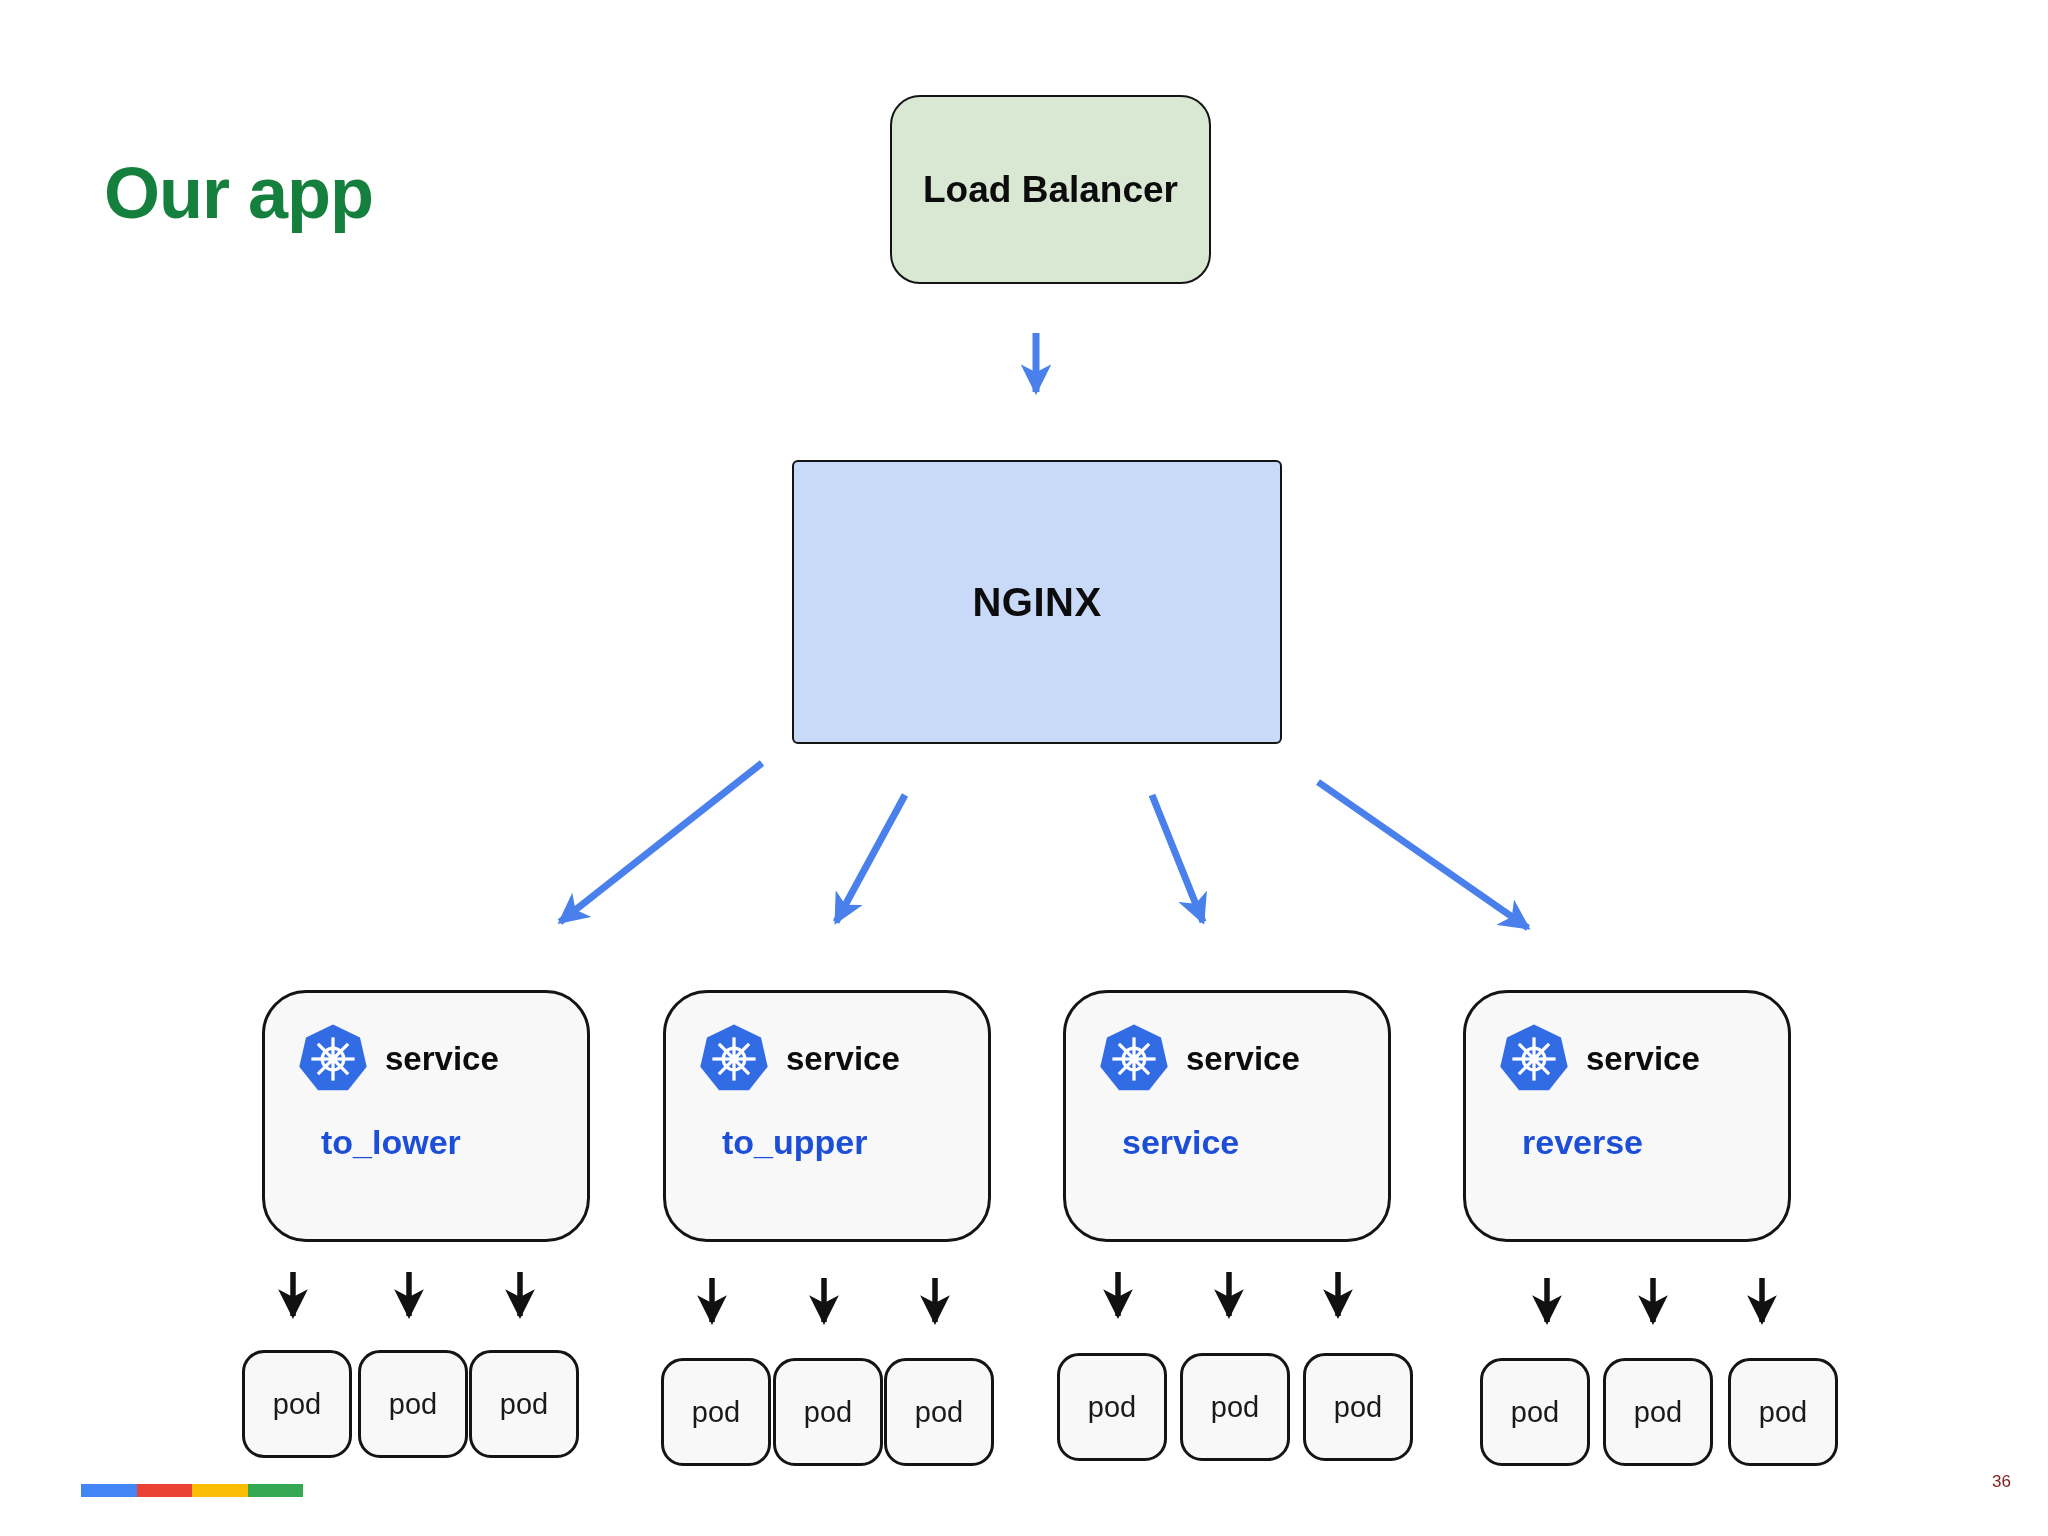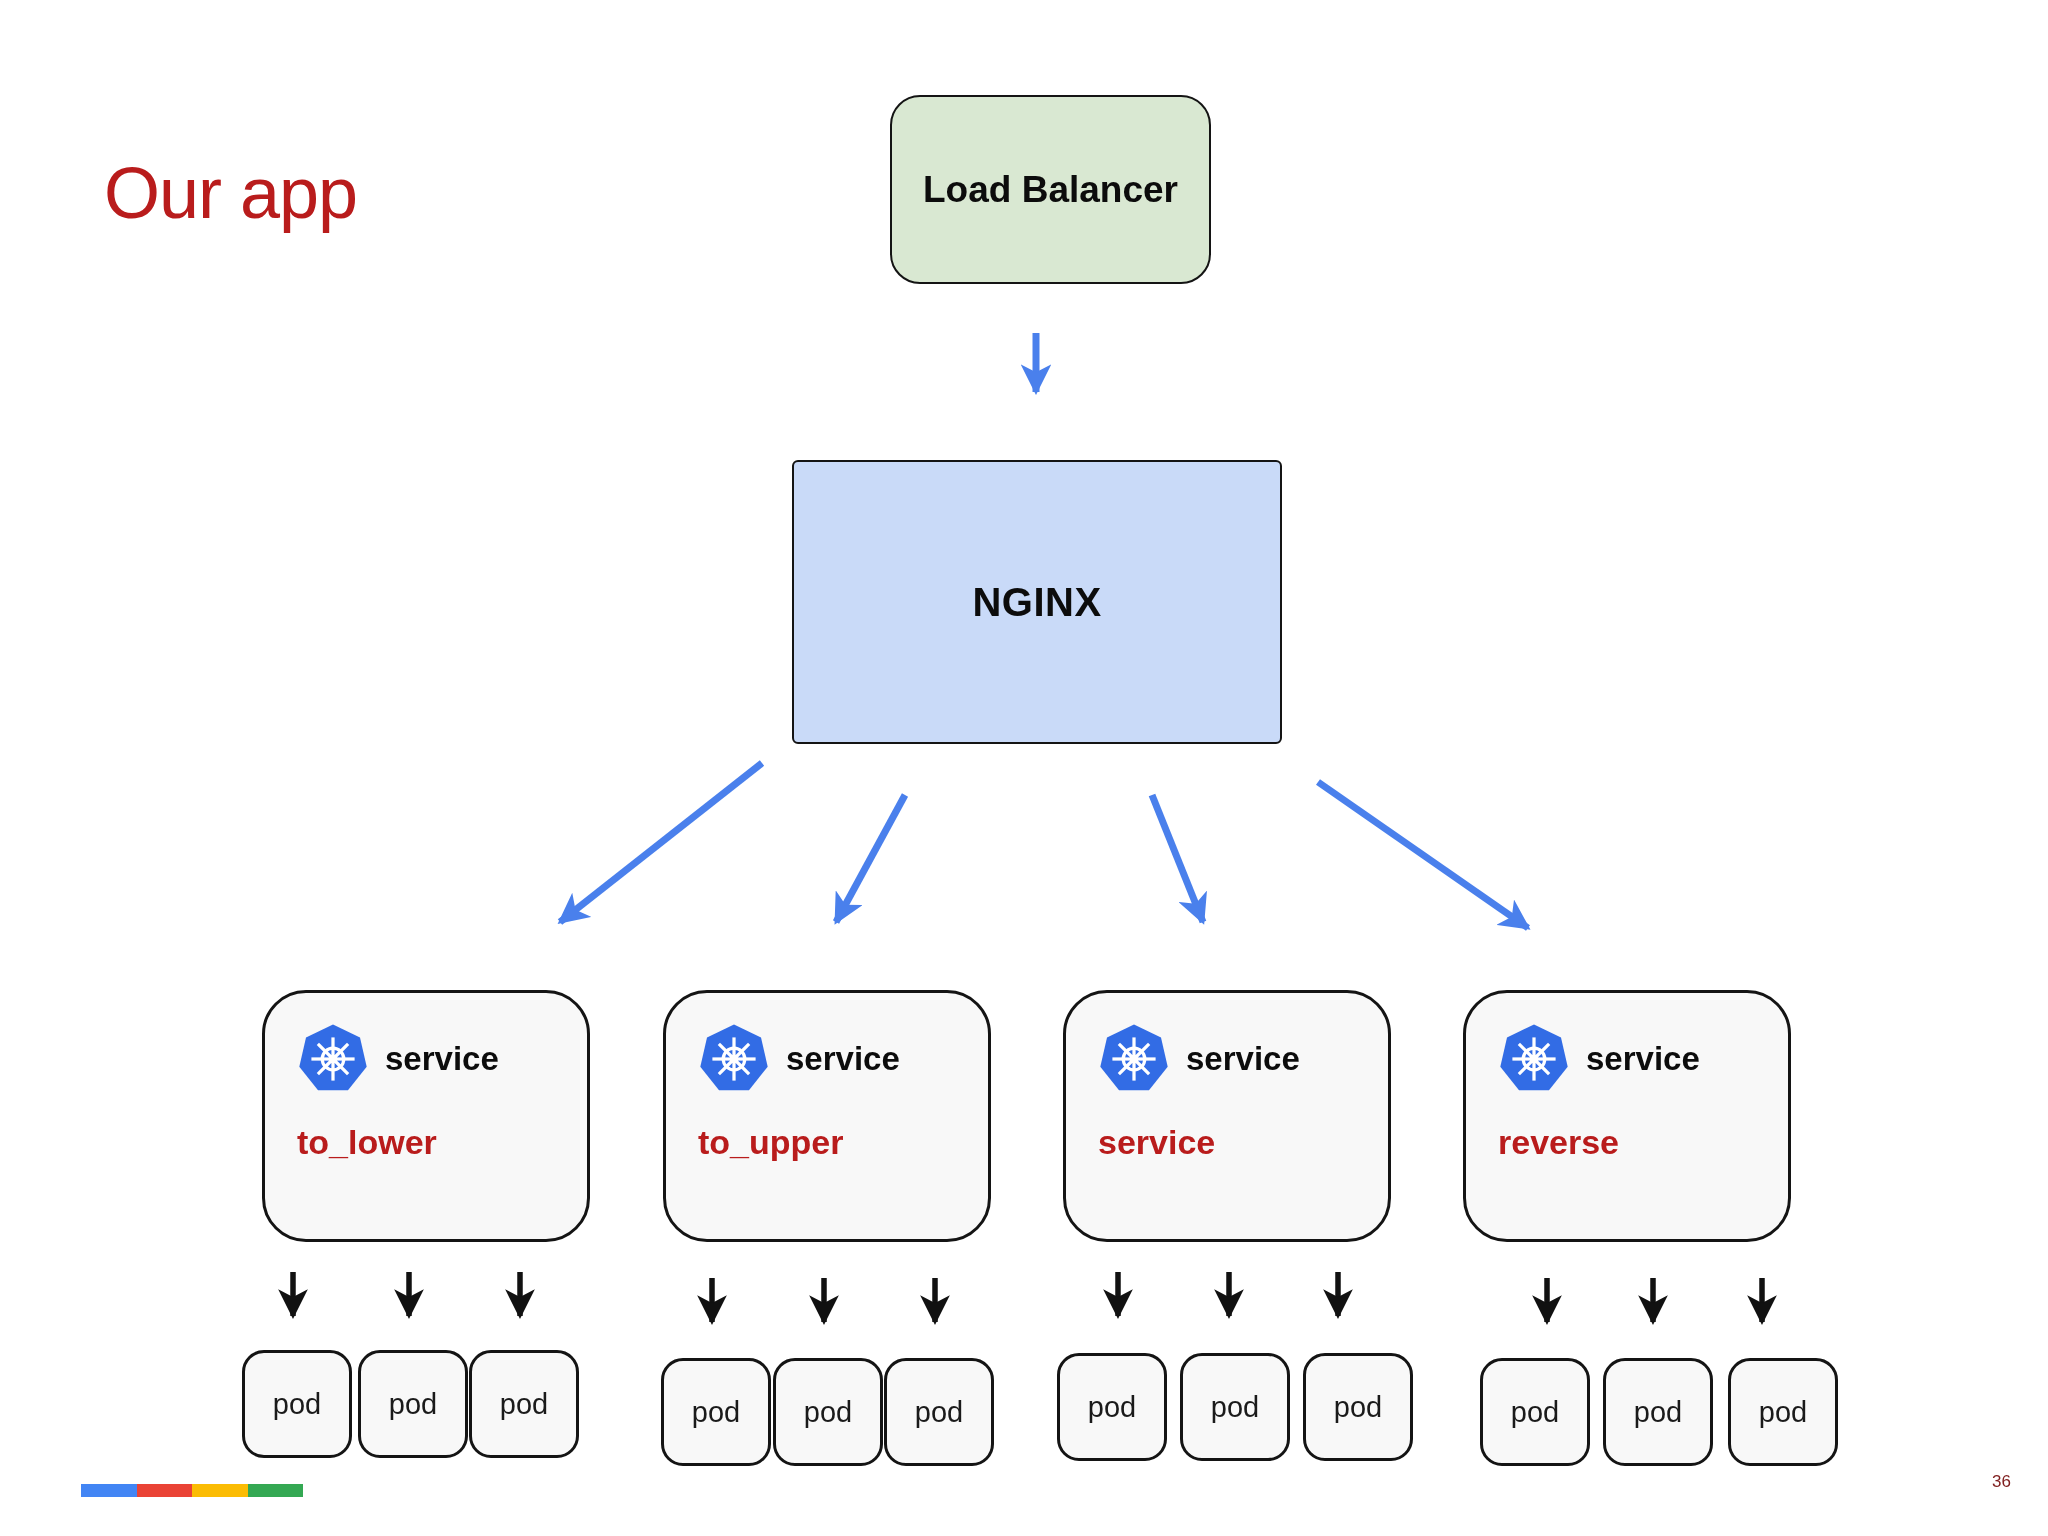--- a/index.html
+++ b/index.html
@@ -6,42 +6,42 @@
   body{
     width:2048px;height:1536px;position:relative;background:#ffffff;
     font-family:"Liberation Sans","DejaVu Sans",sans-serif;
     overflow:hidden;
   }
   .abs{position:absolute;}
 
   
   #slide-title{
     left:104px;top:152px;
-    font-size:72px;font-weight:400;color:#b91c1c;letter-spacing:-1px;
+    font-size:72px;font-weight:700;color:#15803d;letter-spacing:-1px;
   }
 
   
   .node{
     box-sizing:border-box;border:2.5px solid #141414;
     display:flex;align-items:center;justify-content:center;
     color:#0c0c0c;font-weight:700;
   }
   #lb-box{left:878px;top:95px;width:321px;height:189px;border-radius:30px;font-size:37px;margin-left:12px;}
   #nginx-box{left:792px;top:460px;width:490px;height:284px;border-radius:6px;font-size:40px;letter-spacing:0.5px;}
 
   
   .service-box{
     box-sizing:border-box;width:328px;height:252px;top:990px;
     background:#f8f8f8;border:3px solid #141414;border-radius:44px;
     padding:30px 0 0 32px;
   }
   .service-header{display:flex;align-items:center;gap:16px;}
   .k8s-icon{width:72px;height:72px;flex:0 0 auto;}
   .service-type{font-size:33px;font-weight:700;color:#0c0c0c;}
-  .service-name{margin-top:28px;font-size:34px;font-weight:700;color:#b91c1c;}
+  .service-name{margin-top:28px;font-size:34px;font-weight:700;color:#1d4ed8;margin-left:24px;}
 
   
   .pod{
     box-sizing:border-box;width:110px;height:108px;
     background:#f8f8f8;border:3px solid #141414;border-radius:22px;
     display:flex;align-items:center;justify-content:center;
     font-size:29px;font-weight:400;color:#1a1a1a;
   }
 
   

